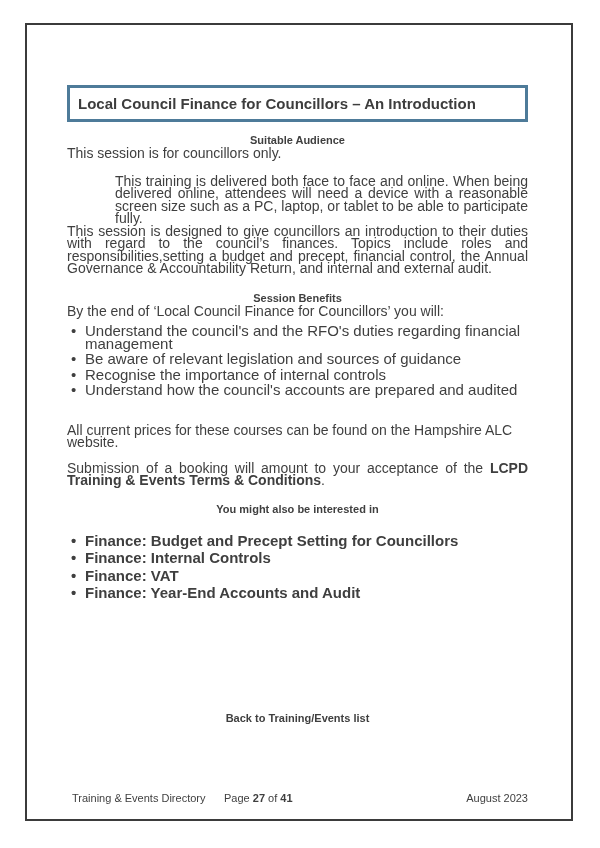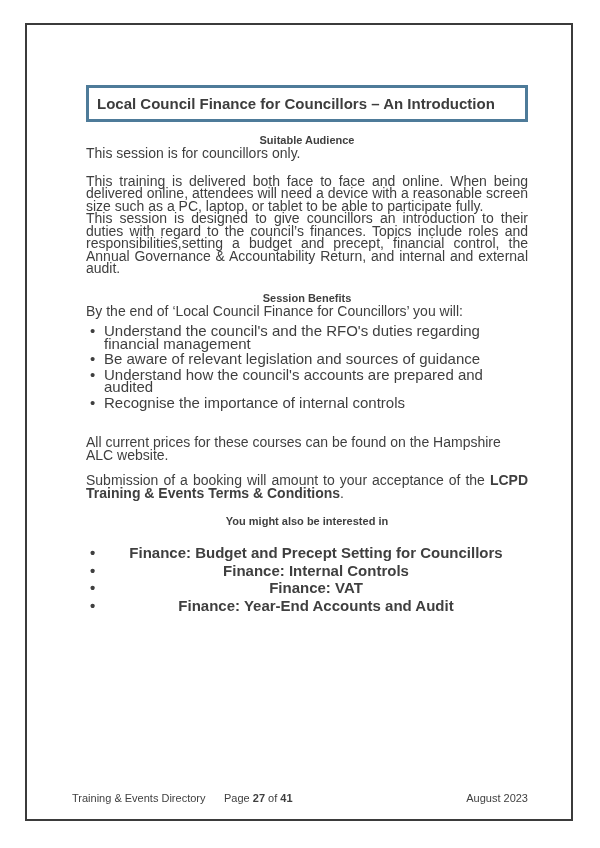--- a/index.html
+++ b/index.html
@@ -18,21 +18,21 @@
   .page {
     position: absolute;
     left: 25px;
     top: 23px;
     width: 544px;
     height: 794px;
     border: 2px solid #3b3b3b;
     background: #ffffff;
   }
   .content {
-    padding: 60px 43px 0 59px;
+    padding: 60px 43px 0 40px;
   }
   .title-box {
     border: 3px solid #4e7b99;
     padding: 5px 8px;
     box-sizing: border-box;
     margin: 0;
   }
   .title-box h1 {
     margin: 0;
     font-size: 15px;
@@ -47,21 +47,21 @@
     margin: 0;
     text-align: center;
   }
   p {
     font-size: 14px;
     line-height: 12.5px;
     margin: 0;
   }
   .just { text-align: justify; }
   .mt-suitable { margin-top: 12px; }
-  .mt-para { margin-top: 15px; }
+  .mt-para { margin-top: 15px; margin-left: 48px; }
   .mt-overview { margin-top: 20px; }
   .mt-benefits { margin-top: 17px; }
   ul {
     list-style: none;
     margin: 8px 0 0 0;
     padding: 0;
     font-size: 15px;
     line-height: 12.5px;
   }
   li {
@@ -75,21 +75,21 @@
     left: 4px;
     top: 0;
   }
   .mt-prices { margin-top: 27px; }
   .mt-booking { margin-top: 13px; }
   .mt-interested { margin-top: 16px; }
   ul.related {
     margin-top: 19px;
     font-weight: bold;
   }
-  ul.related li { margin-bottom: 5px; text-align: center; }
+  ul.related li { margin-bottom: 5px; }
   .back-link {
     margin-top: 112px;
     text-align: center;
     font-size: 11px;
     line-height: 13px;
     font-weight: bold;
     cursor: pointer;
   }
   .footer {
     position: absolute;
@@ -124,39 +124,40 @@
     <section>
       <p class="just">This session is designed to give councillors an introduction to their duties with regard to the council’s finances. Topics include roles and responsibilities,setting a budget and precept, financial control, the Annual Governance &amp; Accountability Return, and internal and external audit.</p>
     </section>
 
     <section>
       <h2 class="mt-benefits">Session Benefits</h2>
       <p>By the end of ‘Local Council Finance for Councillors’ you will:</p>
       <ul>
         <li>Understand the council's and the RFO's duties regarding financial management</li>
         <li>Be aware of relevant legislation and sources of guidance</li>
+        <li>Recognise the importance of internal controls</li>
         <li>Understand how the council's accounts are prepared and audited</li>
-        <li>Recognise the importance of internal controls</li>
       </ul>
     </section>
 
     <p class="mt-prices">All current prices for these courses can be found on the Hampshire ALC website.</p>
 
     <p class="just mt-booking"><span>Submission of a booking will amount to your acceptance of the </span><b>LCPD Training &amp; Events Terms &amp; Conditions</b><span>.</span></p>
 
     <section>
       <h2 class="mt-interested">You might also be interested in</h2>
       <ul class="related">
         <li>Finance: Budget and Precept Setting for Councillors</li>
         <li>Finance: Internal Controls</li>
         <li>Finance: VAT</li>
         <li>Finance: Year-End Accounts and Audit</li>
       </ul>
     </section>
 
+    <div class="back-link">Back to Training/Events list</div>
 
   </div>
 
   <div class="footer">
     <div>Training &amp; Events Directory</div>
     <div class="f-center"><span>Page</span> <b>27</b> <span>of</span> <b>41</b></div>
     <div class="f-right">August 2023</div>
   </div>
 </div>
 

